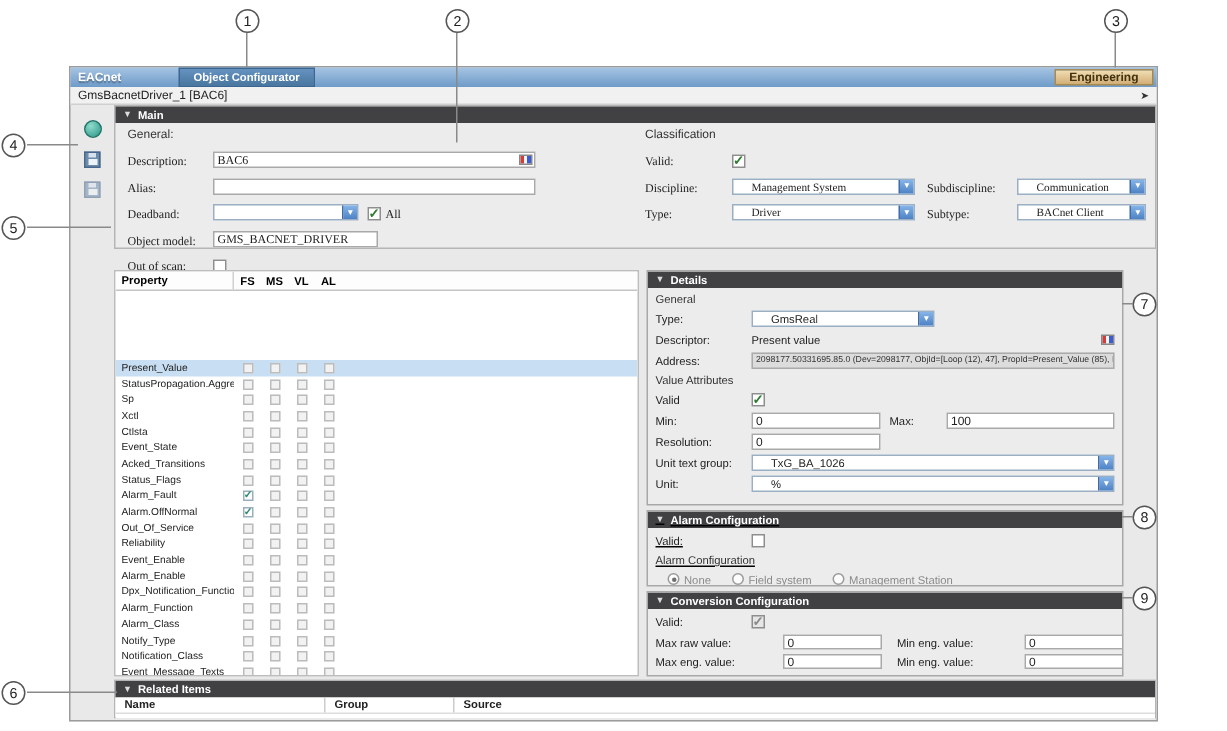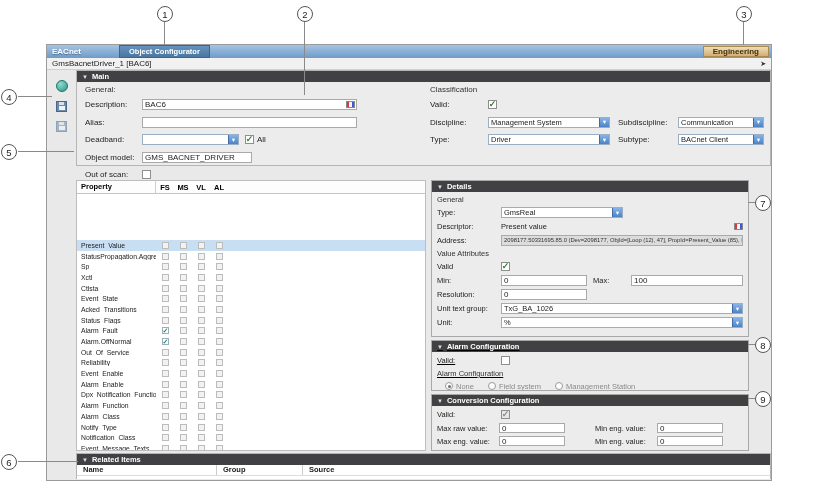--- a/index.html
+++ b/index.html
@@ -45,31 +45,31 @@
   .sect-h { height:11px; background:#414144; color:#fff; font-size:7.5px; font-weight:bold;
             display:flex; align-items:center; gap:4px; padding-left:5px; }
   .tri { font-size:6px; color:#ddd; }
 
   
   .main-sect { position:absolute; left:0; top:0; width:100%; height:96px; border:1px solid #b5b5b5; background:#ececec; }
   .main-body { position:relative; height:83px; }
   .col-left  { position:absolute; left:8px; top:3px; width:310px; }
   .col-right { position:absolute; left:353px; top:3px; right:4px; }
   .grp-label { font-size:8px; color:#333; margin-bottom:3px; height:9px; }
-  .frow { display:flex; align-items:center; margin-bottom:2.5px; height:15px; }
+  .frow { display:flex; align-items:flex-end; margin-bottom:2.5px; height:15px;font-family:Liberation Serif, serif; }
   .frow label { width:57px; font-size:8px; color:#222; flex-shrink:0; }
   label.l58 { width:58px; } label.l60 { width:60px; margin-left:8px; }
   .tin { height:11px; border:1px solid #a9a9a9; background:#fff; font-size:8px;
          font-family:inherit; padding:0 2px; width:100%; color:#222; }
   .inwrap { position:relative; display:inline-flex; align-items:center; }
   .w215 { width:215px; } .w110 { width:110px; }
   .flagicon { position:absolute; right:2px; width:9px; height:7px; border:1px solid #888;
               background:linear-gradient(90deg,#d63b3b 33%,#f5f5f5 33%,#f5f5f5 66%,#3b5bd6 66%); }
   .combo { position:relative; display:inline-flex; align-items:center; height:11px;
-           border:1px solid #9aaec4; background:#fff; padding-left:2px; padding-right:11px; }
+           border:1px solid #9aaec4; background:#fff; padding-left:12px; padding-right:11px; }
   .combo .cval { font-size:7.5px; white-space:nowrap; overflow:hidden; color:#222; }
   .combo .dd { position:absolute; right:0; top:0; bottom:0; width:10px;
                background:linear-gradient(#85b4e8,#4e82c4); color:#fff; font-size:5.5px;
                display:flex; align-items:center; justify-content:center; border-left:1px solid #3d6ca8; }
   .w97 { width:97px; } .w122 { width:122px; } .w86 { width:86px; }
   .cb { width:9px; height:9px; border:1px solid #8e8e8e; background:#fff; display:inline-flex;
         align-items:center; justify-content:center; flex-shrink:0; }
   .cb .chk { color:#2e7d32; font-size:9px; font-weight:bold; line-height:1; }
   .cb.dis { background:#e6e6e6; } .cb.dis .chk { color:#8a8a8a; }
   .cblabel { font-size:8px; margin-left:3px; color:#222; }
@@ -109,21 +109,21 @@
   .flag2 { margin-left:auto; position:static; width:9px; height:7px; border:1px solid #888;
            background:linear-gradient(90deg,#d63b3b 33%,#f5f5f5 33%,#f5f5f5 66%,#3b5bd6 66%); }
   .radiorow { display:flex; align-items:center; margin-left:8px; height:10px; }
   .ritem { display:inline-flex; align-items:center; margin-right:14px; }
   .radio { width:8px; height:8px; border:1px solid #9a9a9a; border-radius:50%; background:#fdfdfd; position:relative; }
   .radio.rsel::after { content:''; position:absolute; left:2px; top:2px; width:3px; height:3px;
                        border-radius:50%; background:#6f6f6f; }
   .rlabel { font-size:7.5px; color:#8a8a8a; margin-left:3px; }
   .convgrid { display:grid; grid-template-columns:1fr 1fr; row-gap:3px; column-gap:10px; margin-top:1px; }
   .convcell { display:flex; align-items:center; }
-  .convcell label { width:62px; font-size:7.5px; color:#222; flex-shrink:0; }
+  .convcell label { width:85px; font-size:7.5px; color:#222; flex-shrink:0; }
   .convin { width:66px; height:10px; }
 
   
   .related { position:absolute; left:0; top:383px; width:100%; height:26px; border:1px solid #b5b5b5; background:#fff; }
   .rel-head { display:flex; height:11px; align-items:center; font-size:7.5px; font-weight:bold;
               background:#fff; border-bottom:1px solid #ddd; color:#222; }
   .rel-c { padding-left:6px; height:100%; line-height:10px; }
   .rel-c.name { width:140px; border-right:1px solid #ccc; }
   .rel-c.grp  { width:86px;  border-right:1px solid #ccc; }
   .rel-c.src  { flex:1; }

